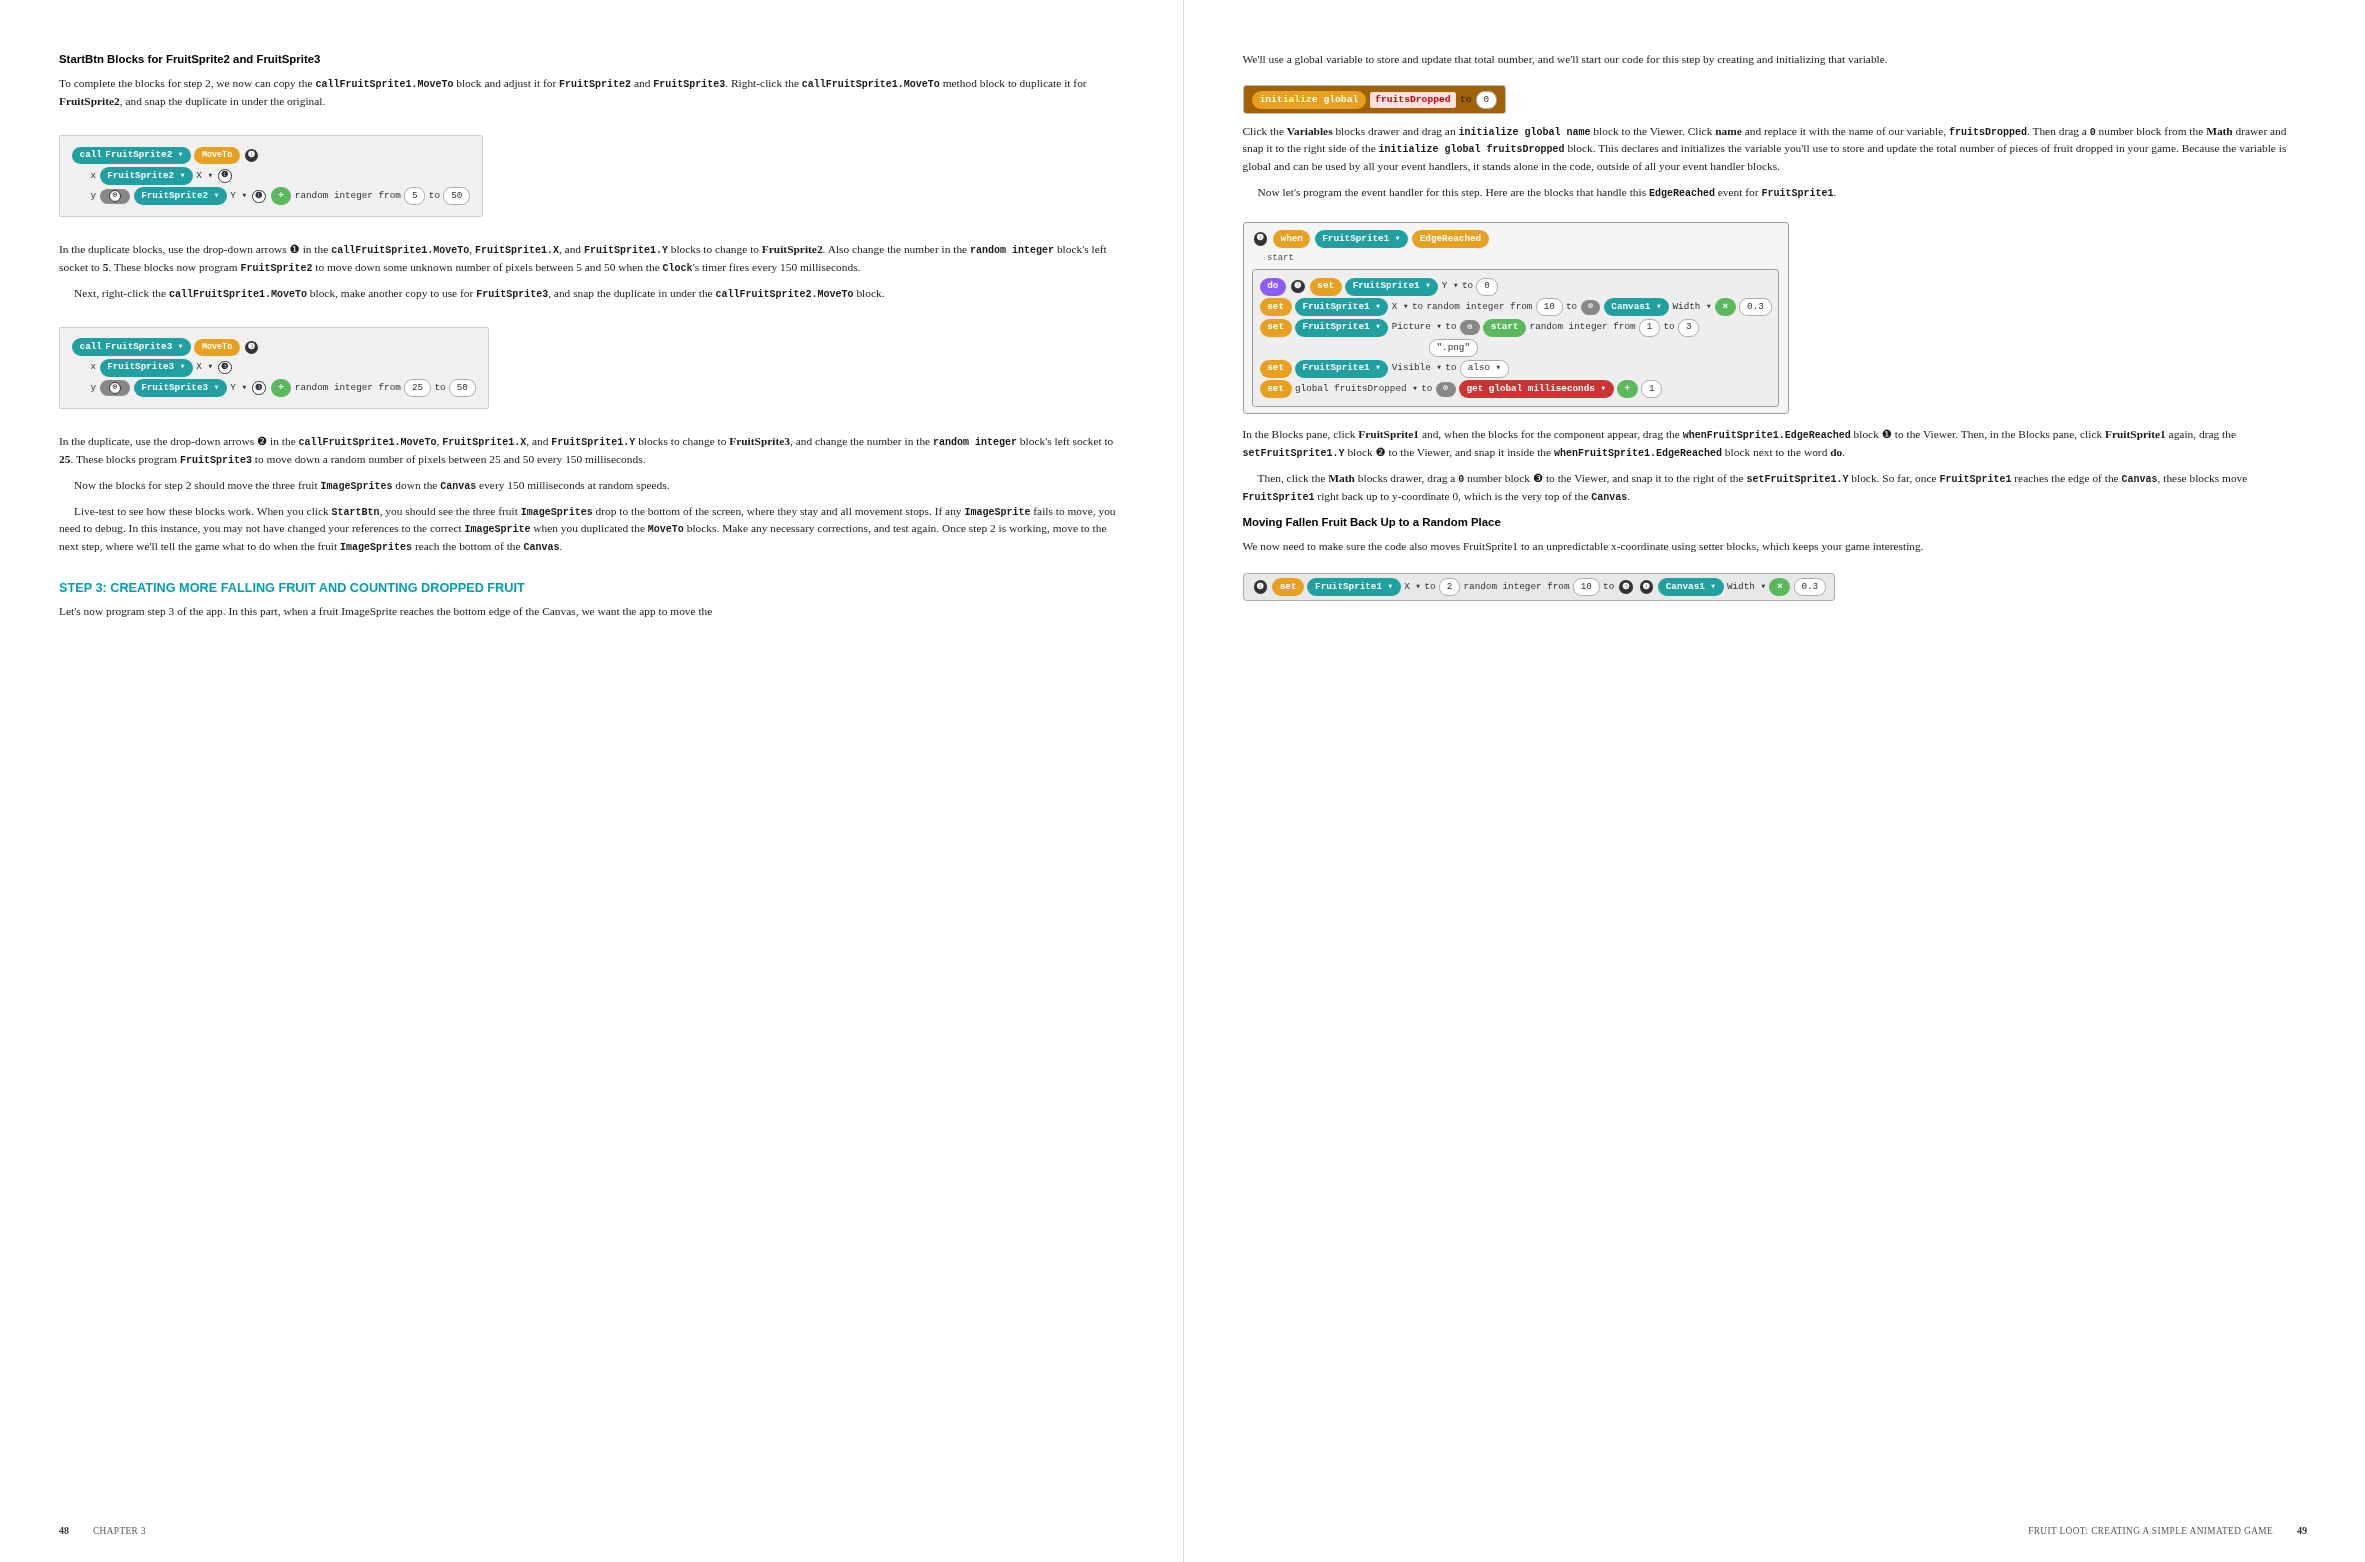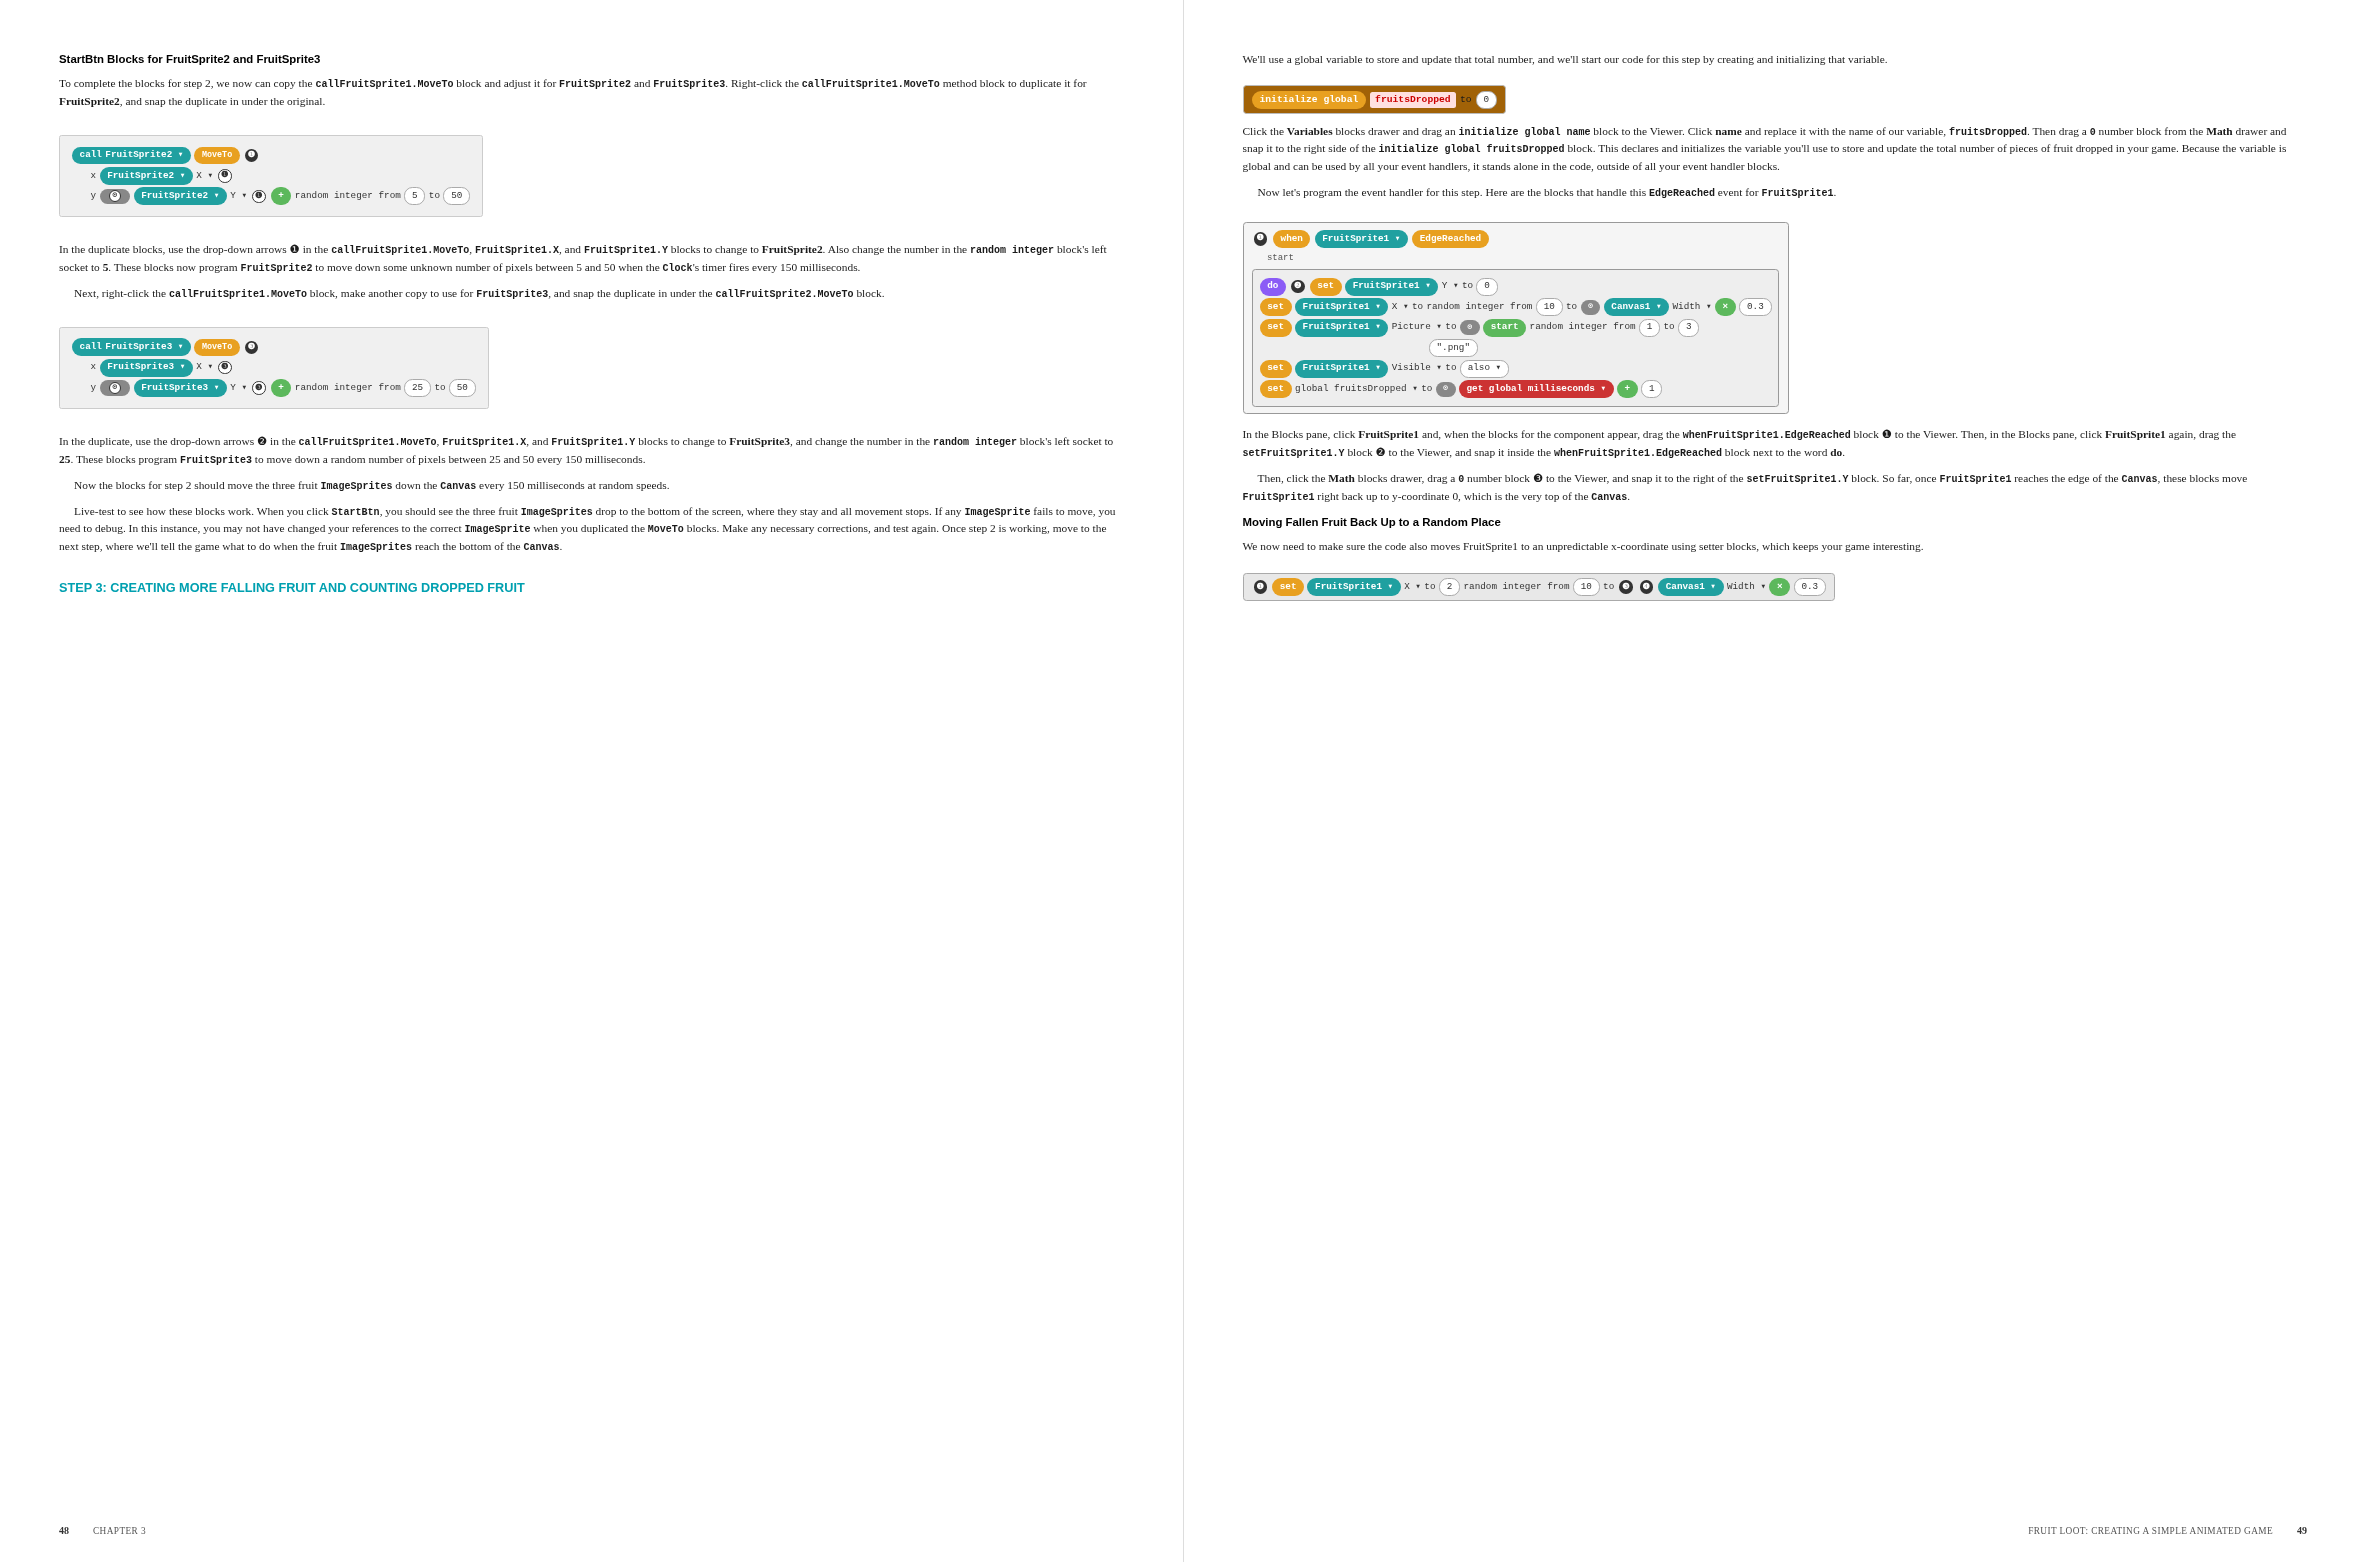--- a/index.html
+++ b/index.html
@@ -303,20 +303,21 @@
     </p>
     <p>
       Now the blocks for step 2 should move the three fruit <code>ImageSprites</code> down the <code>Canvas</code> every 150 milliseconds at random speeds.
     </p>
     <p>
       Live-test to see how these blocks work. When you click <code>StartBtn</code>, you should see the three fruit <code>ImageSprites</code> drop to the bottom of the screen, where they stay and all movement stops. If any <code>ImageSprite</code> fails to move, you need to debug. In this instance, you may not have changed your references to the correct <code>ImageSprite</code> when you duplicated the <code>MoveTo</code> blocks. Make any necessary corrections, and test again. Once step 2 is working, move to the next step, where we'll tell the game what to do when the fruit <code>ImageSprites</code> reach the bottom of the <code>Canvas</code>.
     </p>
 
     <h2 class="step-heading">STEP 3: CREATING MORE FALLING FRUIT AND COUNTING DROPPED FRUIT</h2>
 
+    <p class="no-indent">Let's now program step 3 of the app. In this part, when a fruit ImageSprite reaches the bottom edge of the Canvas, we want the app to move the</p>
 
     <span class="page-number">48</span>
     <span class="chapter-label">CHAPTER 3</span>
   </div>
 
   <div class="page-right">
 
     <p>
       We'll use a global variable to store and update that total number, and we'll start our code for this step by creating and initializing that variable.
     </p>

